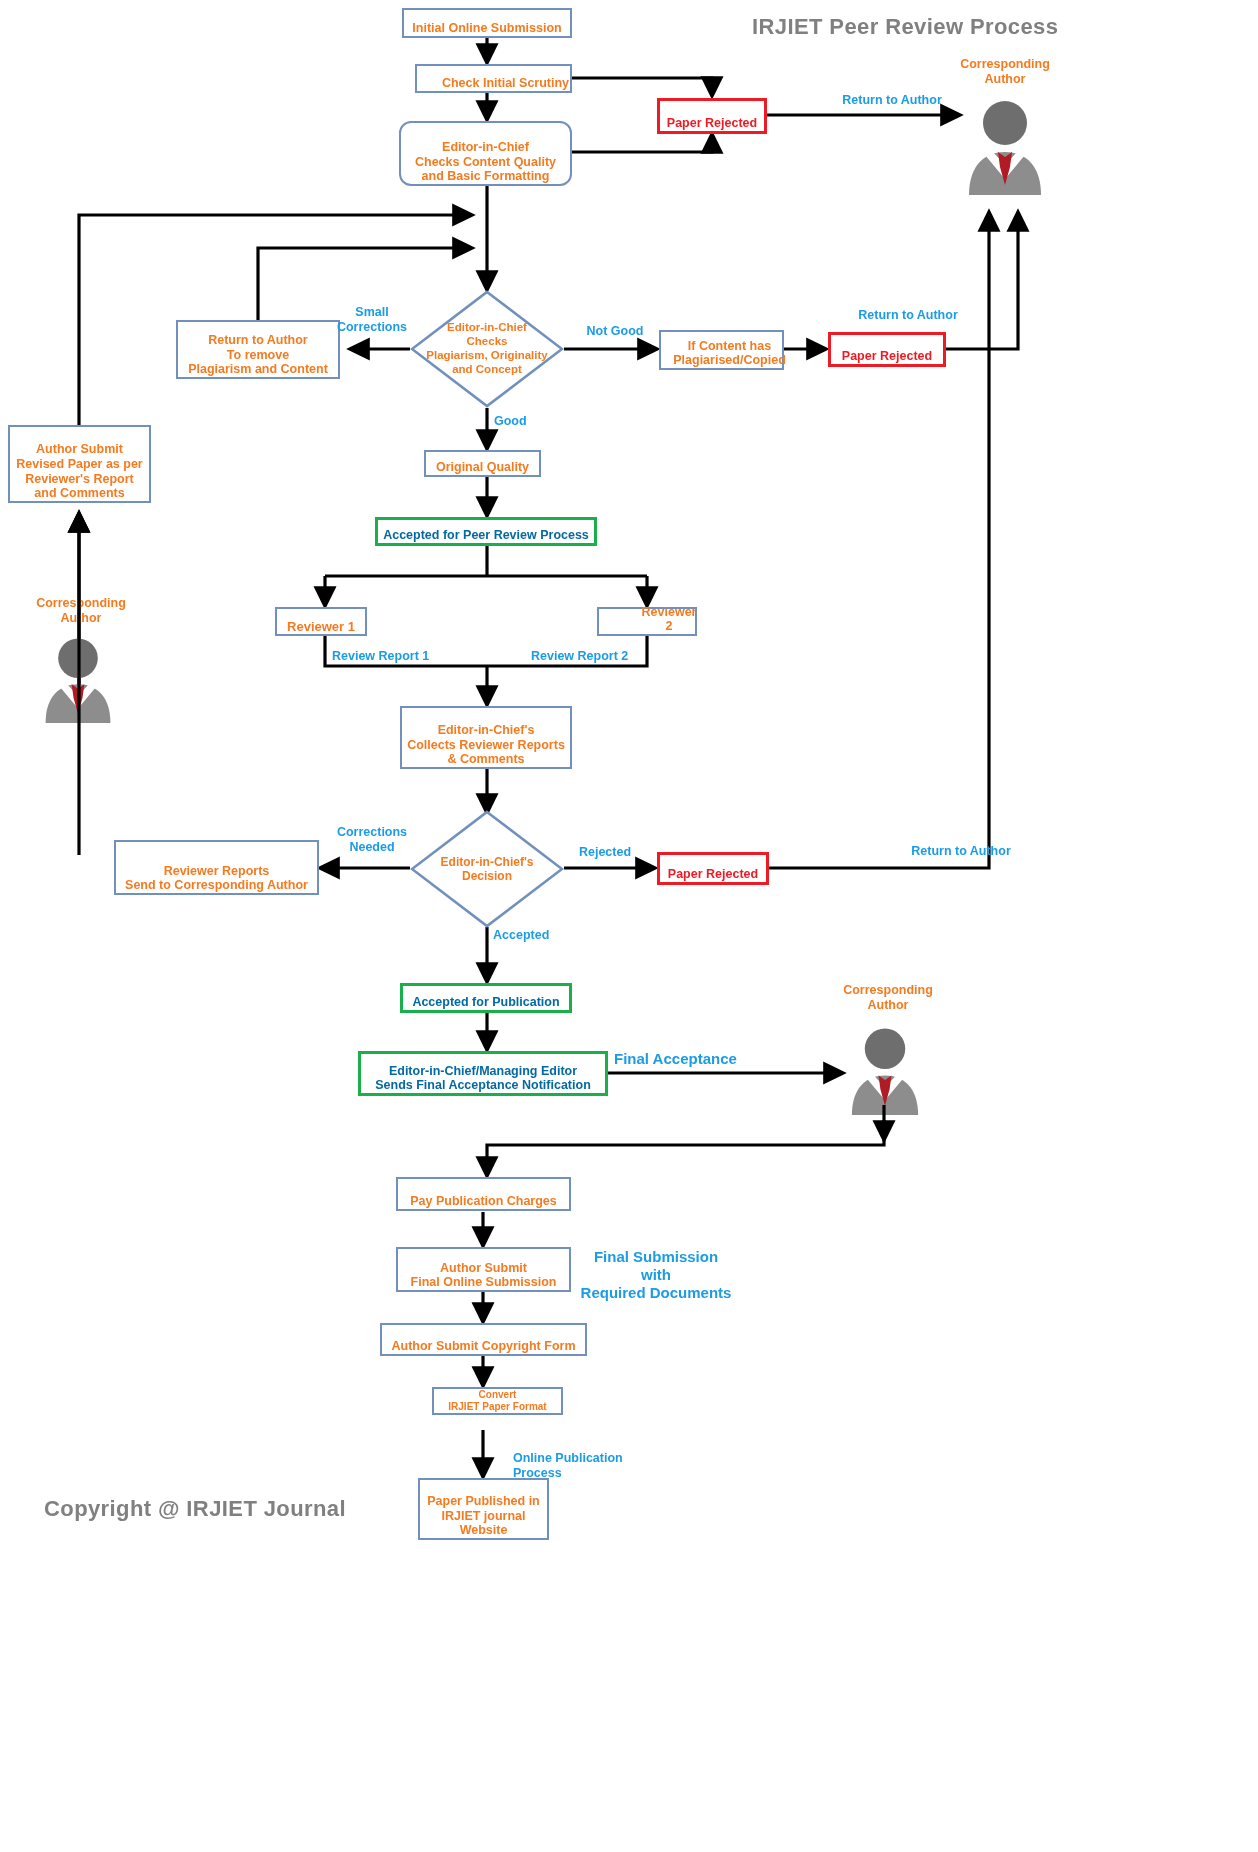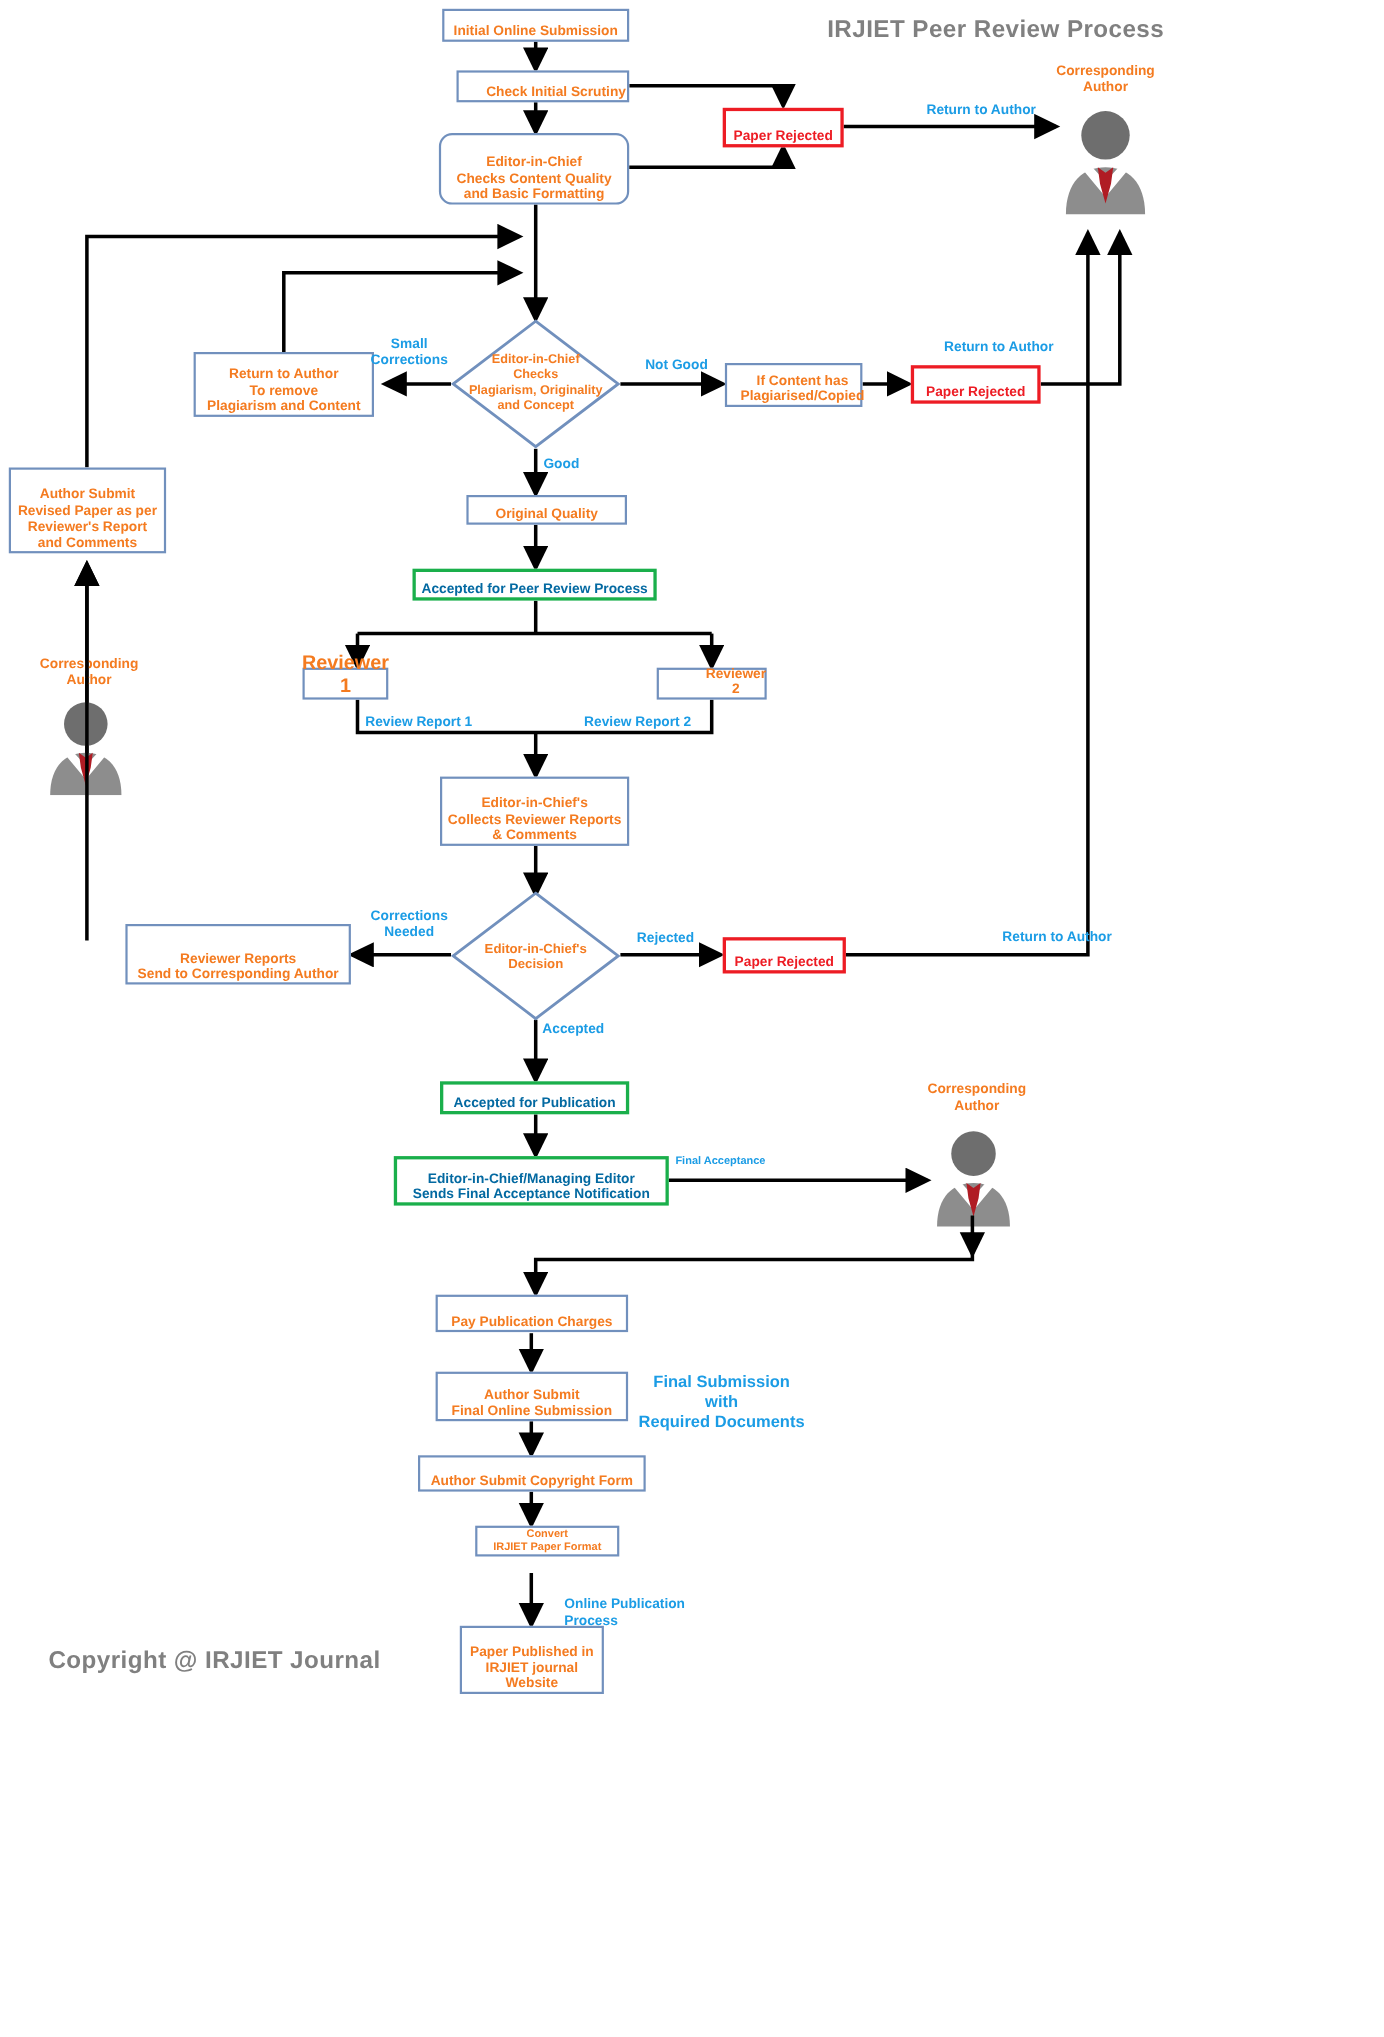--- a/index.html
+++ b/index.html
@@ -160,29 +160,29 @@
     <span>Paper Rejected</span>
   </div>
 
   <div class="node n-blue" style="left:8px;top:425px;width:143px;height:78px;font-size:12.5px;white-space:pre-line;">
     <span>Author Submit
 Revised Paper as per
 Reviewer's Report
 and Comments</span>
   </div>
 
-  <div class="node n-blue" style="left:424px;top:450px;width:146px;height:27px;font-size:12.5px;">
+  <div class="node n-blue" style="left:424px;top:450px;width:117px;height:27px;font-size:12.5px;">
     <span>Original Quality</span>
   </div>
 
   <div class="node n-green" style="left:375px;top:517px;width:222px;height:29px;font-size:12.5px;">
     <span>Accepted for Peer Review Process</span>
   </div>
 
-  <div class="node n-blue" style="left:275px;top:607px;width:78px;height:29px;font-size:18px;">
+  <div class="node n-blue" style="left:275px;top:607px;width:92px;height:29px;font-size:13px;">
     <span>Reviewer 1</span>
   </div>
 
   <div class="node n-blue" style="left:597px;top:607px;width:100px;height:29px;font-size:12.5px;padding-left:44px;">
     <span>Reviewer 2</span>
   </div>
 
   <div class="node n-blue" style="left:400px;top:706px;width:172px;height:63px;font-size:12.5px;white-space:pre-line;">
     <span>Editor-in-Chief's
 Collects Reviewer Reports
@@ -256,21 +256,21 @@
 
   <div class="elabel" style="left:327px;top:825px;width:90px;font-size:12.5px;">Corrections
 Needed</div>
 
   <div class="elabel" style="left:565px;top:845px;width:80px;font-size:12.5px;">Rejected</div>
 
   <div class="elabel" style="left:896px;top:844px;width:130px;font-size:12.5px;">Return to Author</div>
 
   <div class="elabel" style="left:493px;top:928px;width:70px;text-align:left;font-size:12.5px;">Accepted</div>
 
-  <div class="elabel" style="left:614px;top:1050px;width:130px;text-align:left;font-size:10px;">Final Acceptance</div>
+  <div class="elabel" style="left:614px;top:1050px;width:130px;text-align:left;font-size:15px;">Final Acceptance</div>
 
   <div class="elabel" style="left:576px;top:1248px;width:160px;font-size:15px;">Final Submission
 with
 Required Documents</div>
 
   <div class="elabel" style="left:513px;top:1451px;width:150px;text-align:left;font-size:12.5px;">Online Publication
 Process</div>
 
   <div class="olabel" style="left:940px;top:57px;width:130px;font-size:12.5px;">Corresponding
 Author</div>

